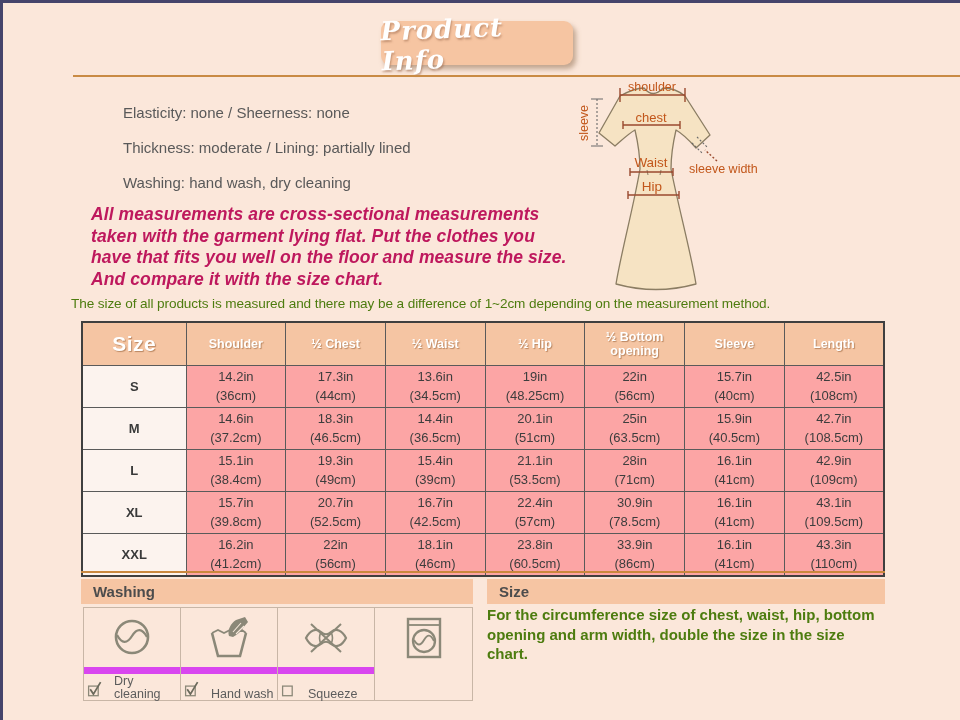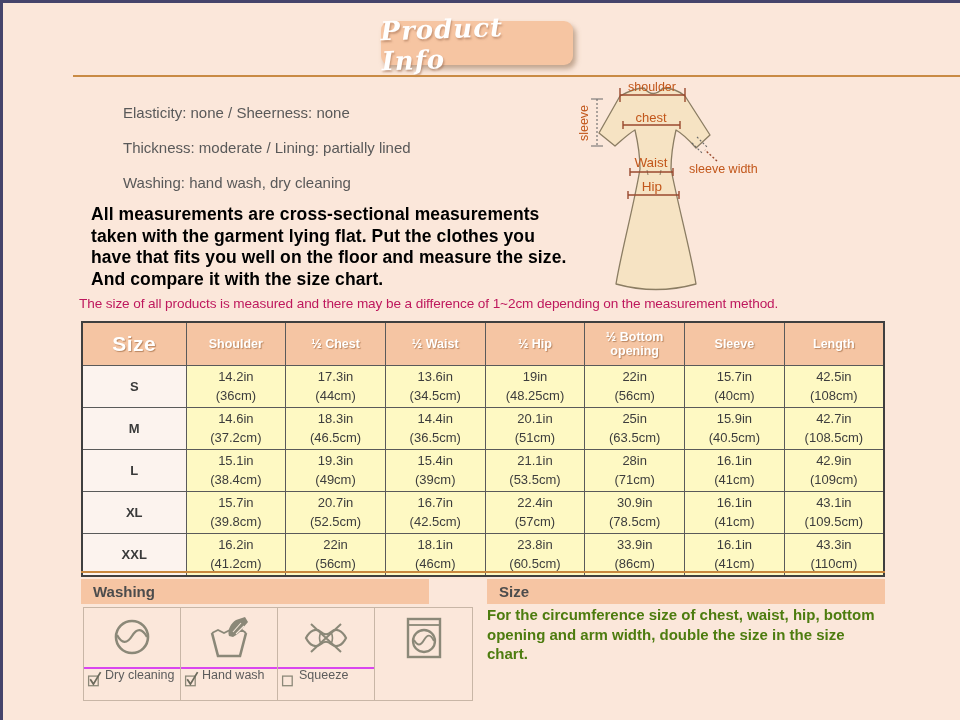--- a/index.html
+++ b/index.html
@@ -18,54 +18,54 @@
   #banner span{font-family:"DejaVu Serif",serif;font-style:italic;font-weight:bold;font-size:26px;
     color:#fff;text-shadow:1px 2px 2px rgba(160,110,80,.55);transform:rotate(-2deg);letter-spacing:1px}
 
   #topline{left:70px;top:72px;width:887px;height:0;border-top:2px solid #c98b44}
 
   
   #info{left:120px;top:101px;font-size:15px;color:#595959}
   #info p{margin:0 0 18px}
 
   
-  #greenpara{left:88px;top:201px;width:476px;font-size:17.5px;font-weight:600;
-    color:#000000;line-height:1.23;letter-spacing:.1px}
-
-  #tolerance{left:76px;top:293px;width:810px;font-size:13.6px;color:#be185d;letter-spacing:-.1px}
+  #greenpara{left:88px;top:201px;width:476px;font-size:17.5px;font-style:italic;font-weight:600;
+    color:#be185d;line-height:1.23;letter-spacing:.1px}
+
+  #tolerance{left:68px;top:293px;width:810px;font-size:13.6px;color:#4d7c0f;letter-spacing:-.1px}
 
   
   #size-table{left:78px;top:318px;border-collapse:collapse;table-layout:fixed;width:804px;
     border:2px solid #3f3f3f;background:#fdfbf9}
   #size-table col.size-col{width:104px}
   #size-table thead th{height:42px;background:#f5c5a3;color:#fff;font-size:12.5px;font-weight:bold;
     text-shadow:1px 1px 1px rgba(146,94,53,.6);border:1px solid #5a5a5a;padding:0 2px}
   #size-table thead th.size-th{font-size:21px;letter-spacing:.5px}
   #size-table tbody th{font-size:13px;font-weight:bold;color:#3a3a3a;background:#fcf3ee;border:1px solid #5a5a5a}
-  #size-table tbody td{height:41px;background:#fef9c3;border:1px solid #5a5a5a;text-align:center;
+  #size-table tbody td{height:41px;background:#fca5a5;border:1px solid #5a5a5a;text-align:center;
     font-size:13px;color:#3d3d3d;padding:0}
   #size-table td div{line-height:18.5px}
 
   #underline2{left:78px;top:568px;width:804px;height:0;border-top:2px solid #c9883f}
 
   
   .bar{top:576px;height:25px;background:#f6c5a3;display:flex;align-items:center;
     padding-left:12px;font-size:15px;font-weight:bold;color:#4c4c4c;box-sizing:border-box}
-  #washing-bar{left:78px;width:348px}
+  #washing-bar{left:78px;width:392px}
   #size-bar{left:484px;width:398px}
 
   
   #washing-grid{left:80px;top:604px;width:388px;height:92px;display:grid;
     grid-template-columns:repeat(4,1fr);border:1px solid #c8b6a6}
   .wash-cell{border-right:1px solid #c8b6a6;display:flex;flex-direction:column;min-width:0}
   .wash-cell:last-child{border-right:none}
   .icon-box{height:59px;display:flex;align-items:center;justify-content:center}
   .icon-box svg{width:48px;height:48px}
-  .label-box{border-top:2px solid #d946ef;flex:1;display:flex;align-items:flex-start;
-    padding:0 1px 0 3px;gap:2px;font-size:12.5px;color:#5c5c5c;line-height:12.5px}
+  .label-box{border-top:7px solid #d946ef;flex:1;display:flex;align-items:flex-end;
+    padding:0 1px 0 3px;gap:11px;font-size:12.5px;color:#5c5c5c;line-height:12.5px}
   .cb{width:16px;height:19px;flex:none}
 
   
   #size-text{left:484px;top:602px;width:402px}
   #size-primary{font-size:17px;color:#c55a11;line-height:1.45;margin:0 0 7px}
   #size-secondary{font-size:15px;font-weight:bold;color:#4d7c0f;line-height:1.3;margin:0}
 
   
   #dress-diagram{left:556px;top:72px;width:246px;height:226px}
   #dress-diagram text{font-family:"Liberation Sans",sans-serif;fill:#c2571b}

